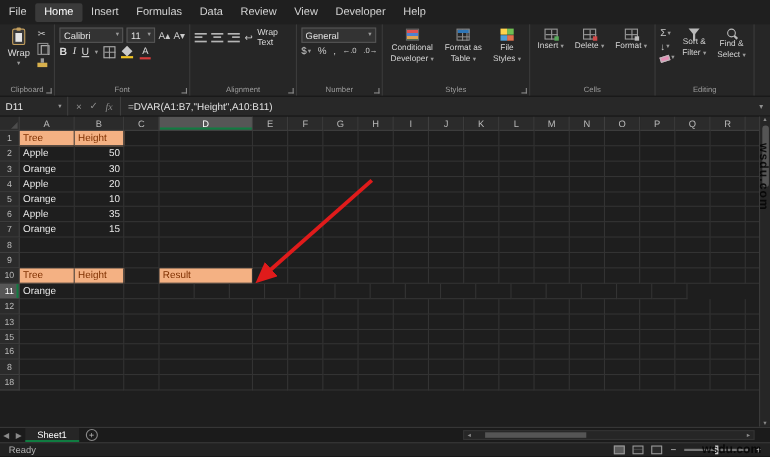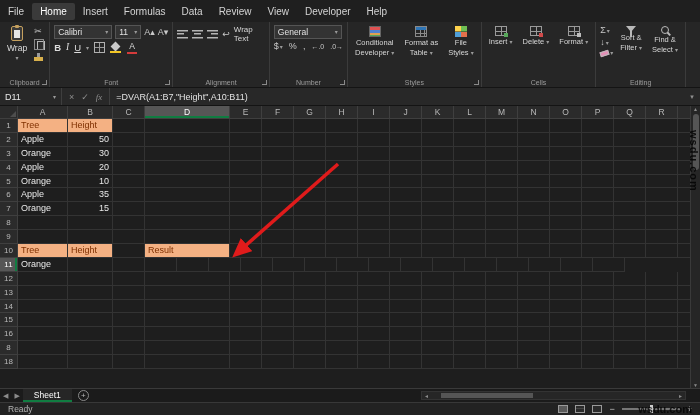--- a/index.html
+++ b/index.html
@@ -625,42 +625,20 @@
           <div class="cell" style="width: 32px;"></div>
           <div class="cell" style="width: 32px;"></div>
           <div class="cell" style="width: 32px;"></div>
           <div class="cell" style="width: 32px;"></div>
           <div class="cell" style="width: 32px;"></div>
           <div class="cell" style="width: 32px;"></div>
           <div class="cell" style="width: 32px;"></div>
           <div class="cell" style="width: 32px;"></div>
         </div>
         <div class="grid-row">
-          <div class="rh">14</div>
-          <div class="cell" style="width: 50px;"></div>
-          <div class="cell" style="width: 45px;"></div>
-          <div class="cell" style="width: 32px;"></div>
-          <div class="cell" style="width: 85px;"></div>
-          <div class="cell" style="width: 32px;"></div>
-          <div class="cell" style="width: 32px;"></div>
-          <div class="cell" style="width: 32px;"></div>
-          <div class="cell" style="width: 32px;"></div>
-          <div class="cell" style="width: 32px;"></div>
-          <div class="cell" style="width: 32px;"></div>
-          <div class="cell" style="width: 32px;"></div>
-          <div class="cell" style="width: 32px;"></div>
-          <div class="cell" style="width: 32px;"></div>
-          <div class="cell" style="width: 32px;"></div>
-          <div class="cell" style="width: 32px;"></div>
-          <div class="cell" style="width: 32px;"></div>
-          <div class="cell" style="width: 32px;"></div>
-          <div class="cell" style="width: 32px;"></div>
-          <div class="cell" style="width: 32px;"></div>
-        </div>
-        <div class="grid-row">
           <div class="rh">15</div>
           <div class="cell" style="width: 50px;"></div>
           <div class="cell" style="width: 45px;"></div>
           <div class="cell" style="width: 32px;"></div>
           <div class="cell" style="width: 85px;"></div>
           <div class="cell" style="width: 32px;"></div>
           <div class="cell" style="width: 32px;"></div>
           <div class="cell" style="width: 32px;"></div>
           <div class="cell" style="width: 32px;"></div>
           <div class="cell" style="width: 32px;"></div>

